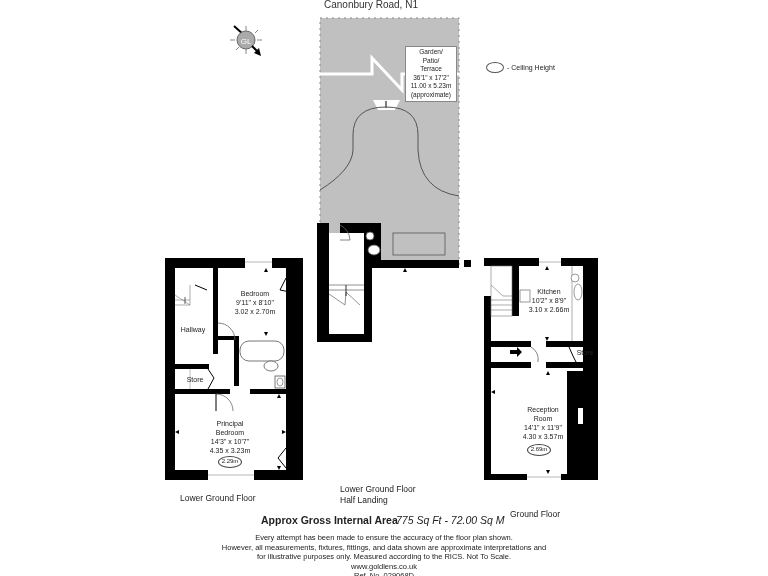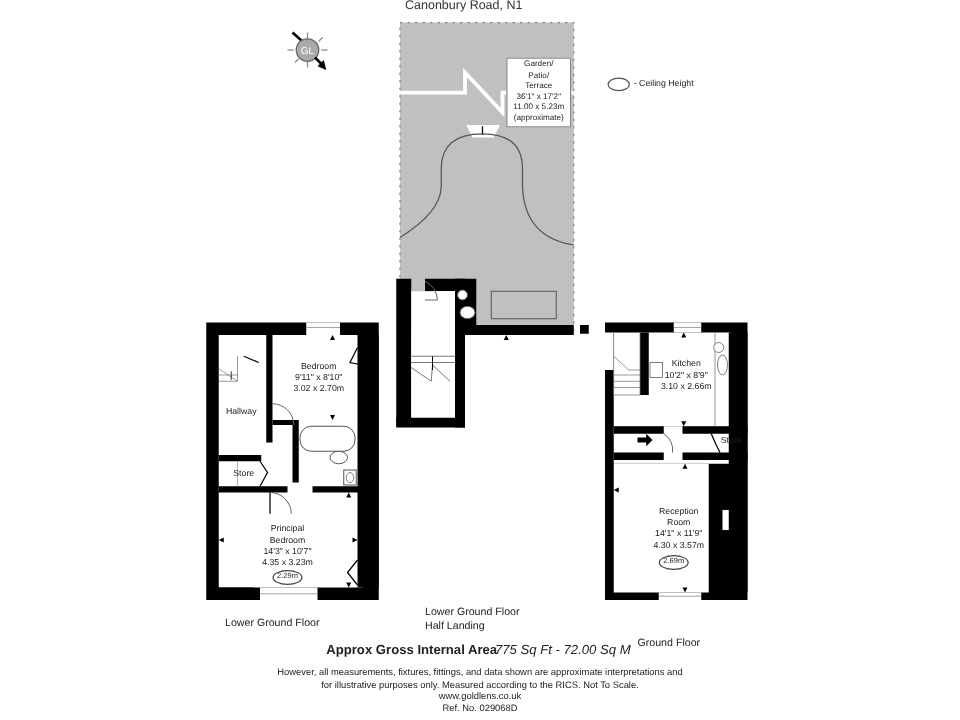--- a/index.html
+++ b/index.html
@@ -208,17 +208,18 @@
 <div class="floor-lbl" style="left:340px; top:484px; width:90px;">
   <div>Lower Ground Floor</div>
   <div>Half Landing</div>
 </div>
 <div class="floor-lbl" style="left:510px; top:493px; width:80px;margin-top:16px;">Ground Floor</div>
 
 <div class="area-row" style="left:261px;font-weight:bold;">Approx Gross Internal Area</div>
 <div class="area-row" style="left:396px;font-style:italic;">775 Sq Ft  - 72.00 Sq M</div>
 
 <div class="disclaimer">
+  <div>Every attempt has been made to ensure the accuracy of the floor plan shown.</div>
   <div>However, all measurements, fixtures, fittings, and data shown are approximate interpretations and</div>
   <div>for illustrative purposes only. Measured according to the RICS. Not To Scale.</div>
   <div>www.goldlens.co.uk</div>
   <div>Ref. No. 029068D</div>
 </div>
 
 </body></html>

